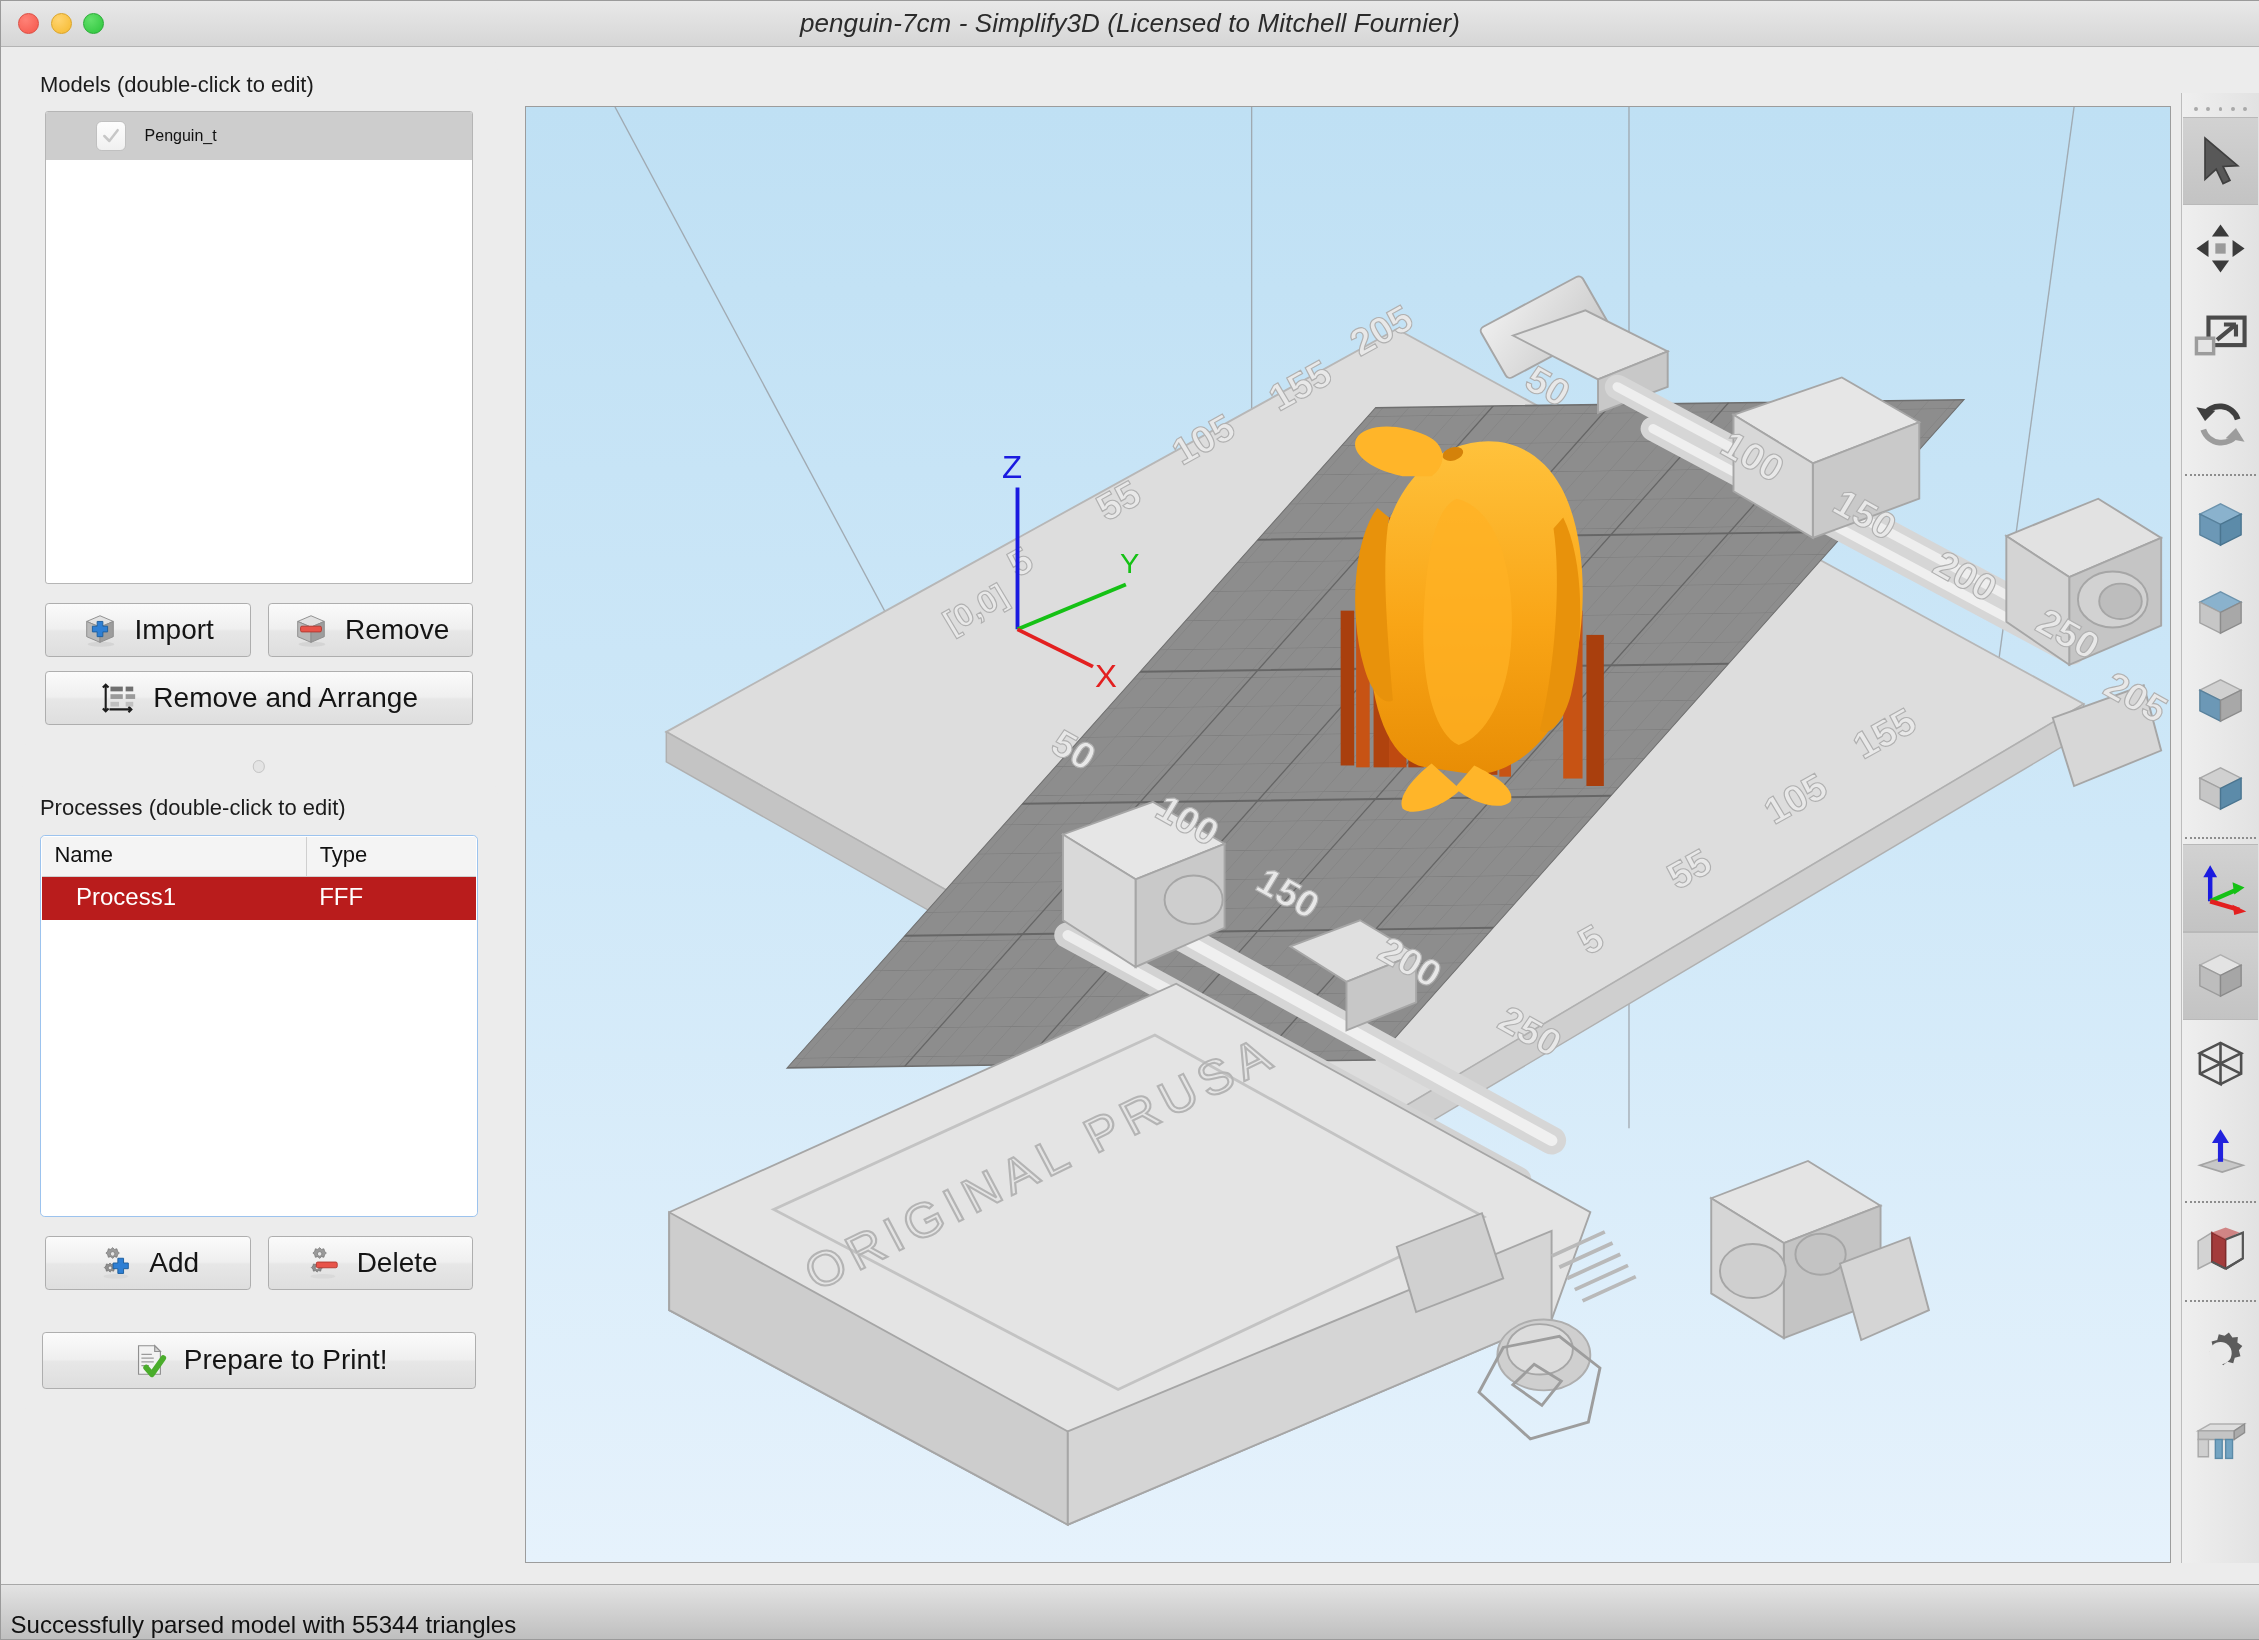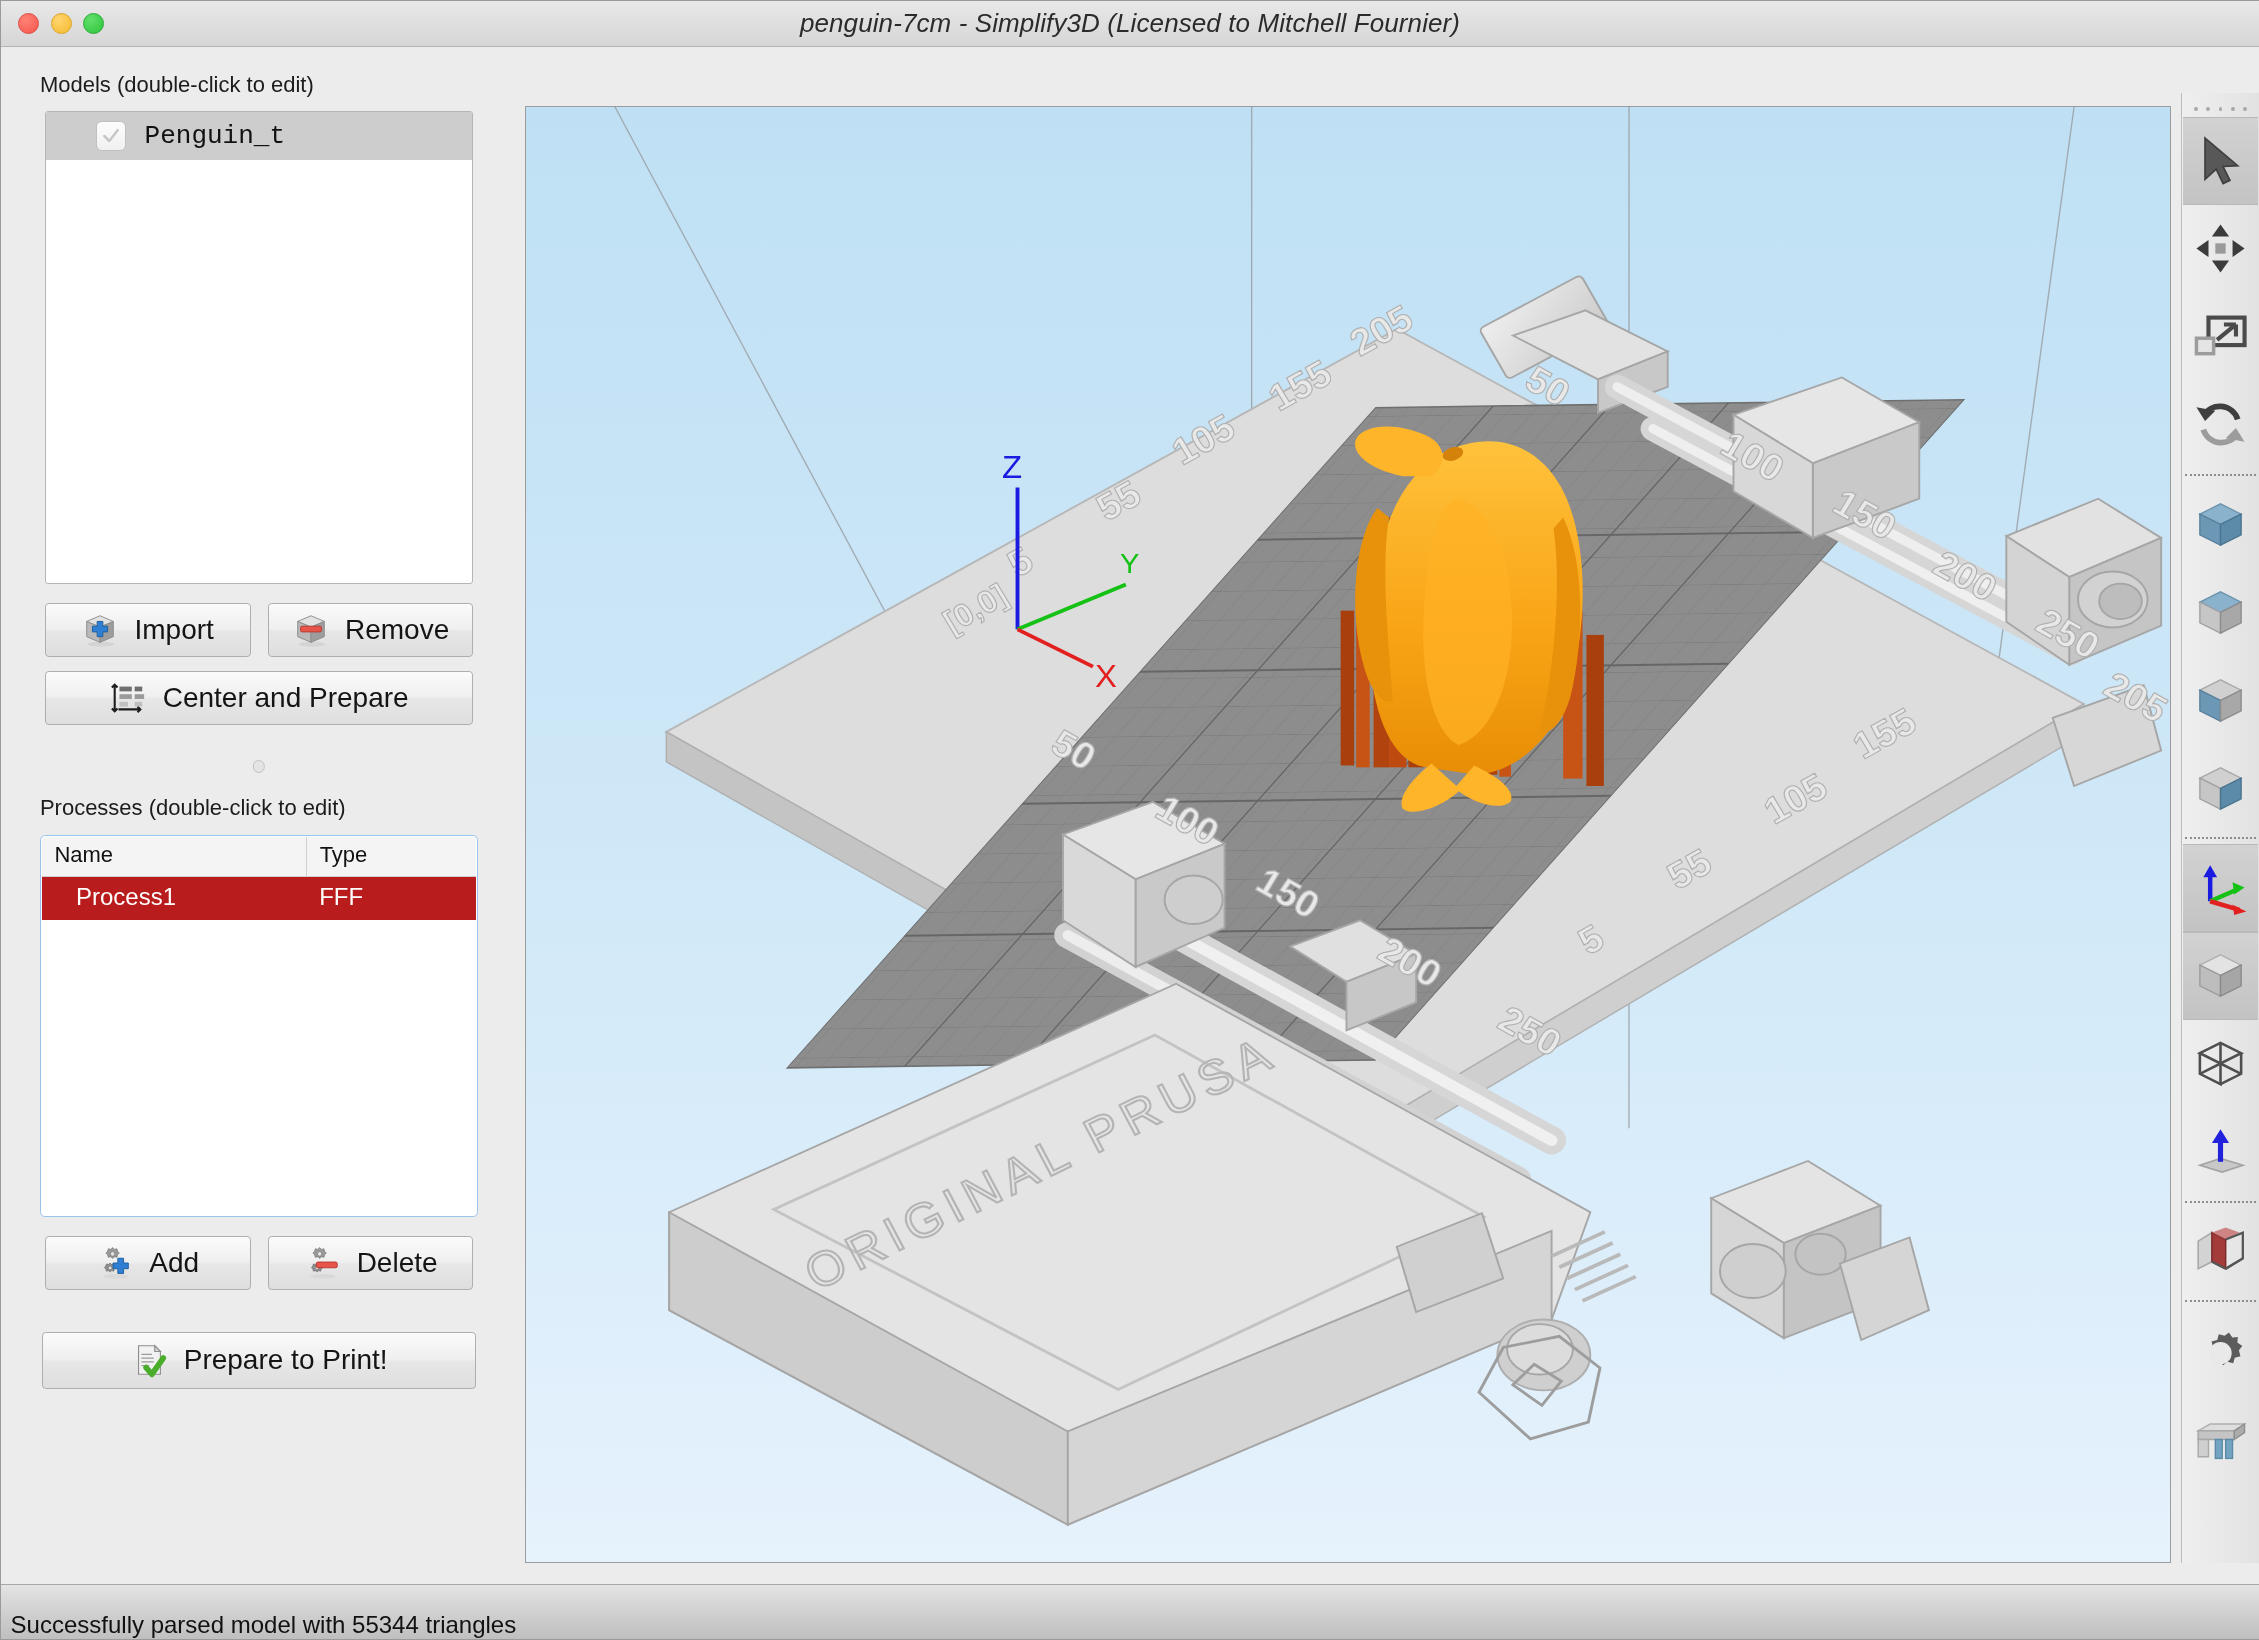--- a/index.html
+++ b/index.html
@@ -87,21 +87,21 @@
   }
   .chk {
     width: 30px; height: 30px;
     border: 1px solid #c0c0c0;
     border-radius: 5.7px;
     background: linear-gradient(to bottom, #fdfdfd, #f0f0f0);
     display: flex; align-items: center; justify-content: center;
     flex: 0 0 30px;
   }
   .chk svg { width: 20px; height: 20px; }
-  .model-name { font-size: 26px; color: #111; font-family: Liberation Mono, monospace; }
+  .model-name { font-size: 16px; color: #111; }
 
   
   .ptable { width: 100%; border-collapse: collapse; table-layout: fixed; }
   .ptable thead th {
     background: #f4f4f4;
     font-size: 22px; font-weight: normal; color: #111;
     text-align: left;
     padding: 4.8px 0 6.7px 12.4px;
     height: 40px;
     border-bottom: 1px solid #cfcfcf;
@@ -250,21 +250,21 @@
           <svg class="btn-ico" viewBox="0 0 40 40">
             <path d="M6 7 v26 M3 9 l3-3 3 3 M3 31 l3 3 3-3" stroke="#1c1c1c" stroke-width="2.2" fill="none"></path>
             <path d="M10 32 h22 M30 29 l3 3 -3 3" stroke="#1c1c1c" stroke-width="2.2" fill="none"></path>
             <rect x="11" y="8" width="13" height="5" fill="#6f6f6f"></rect>
             <rect x="11" y="16" width="13" height="5" fill="#9a9a9a"></rect>
             <rect x="11" y="24" width="9" height="5" fill="#c0c0c0"></rect>
             <rect x="27" y="8" width="8" height="5" fill="#6f6f6f"></rect>
             <rect x="27" y="16" width="10" height="5" fill="#9a9a9a"></rect>
             <rect x="27" y="24" width="8" height="5" fill="#c0c0c0"></rect>
           </svg>
-          <span class="btn-label">Center and Prepare</span>
+          <span class="btn-label">Remove and Arrange</span>
         </div>
 
         <div class="divider-dot" style="bottom:-27px"></div>
       </div>
 
       <div class="group" style="margin-top:38px">
         <div class="group-label">Processes (double-click to edit)</div>
 
         <div class="listbox processes">
           <table class="ptable">

